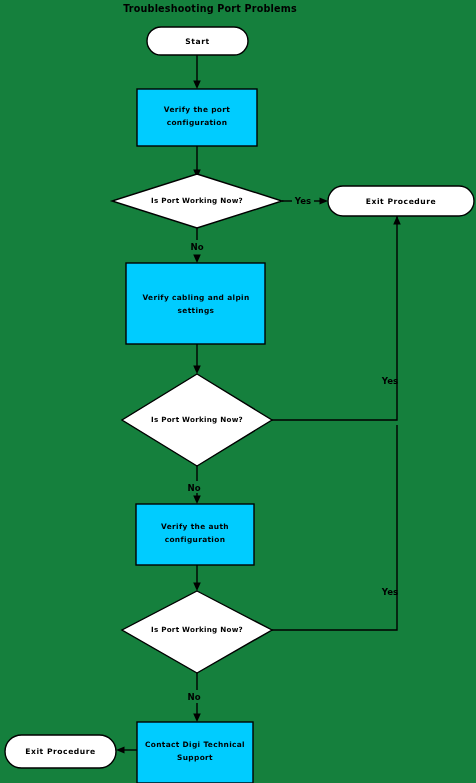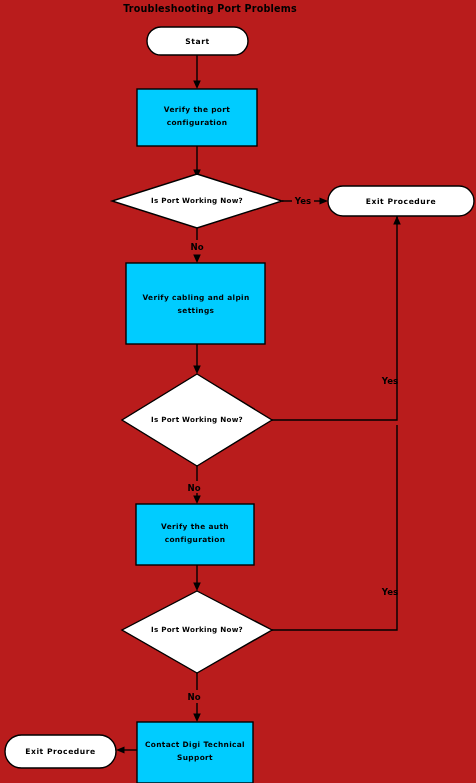--- a/index.html
+++ b/index.html
@@ -79,21 +79,21 @@
     letter-spacing: 0.2px;
   }
   .arrow-head {
     fill: #000000;
     stroke: none;
   }
 </style>
 </head>
 <body style="background: rgb(255, 255, 255);">
 
-<div id="flowchart-root" style="background: #b91c1c;">
+<div id="flowchart-root" style="background: #15803d;">
   <svg id="flow-svg" viewBox="0 0 476 783" xmlns="http://www.w3.org/2000/svg">
 
     <text class="chart-title" x="210" y="9">Troubleshooting  Port Problems</text>
 
     <g>
       <line class="connector" x1="197" y1="55" x2="197" y2="83"></line>
       <polygon class="arrow-head" points="197,89 193.2,80.5 200.8,80.5"></polygon>
     </g>
 
     <g>

